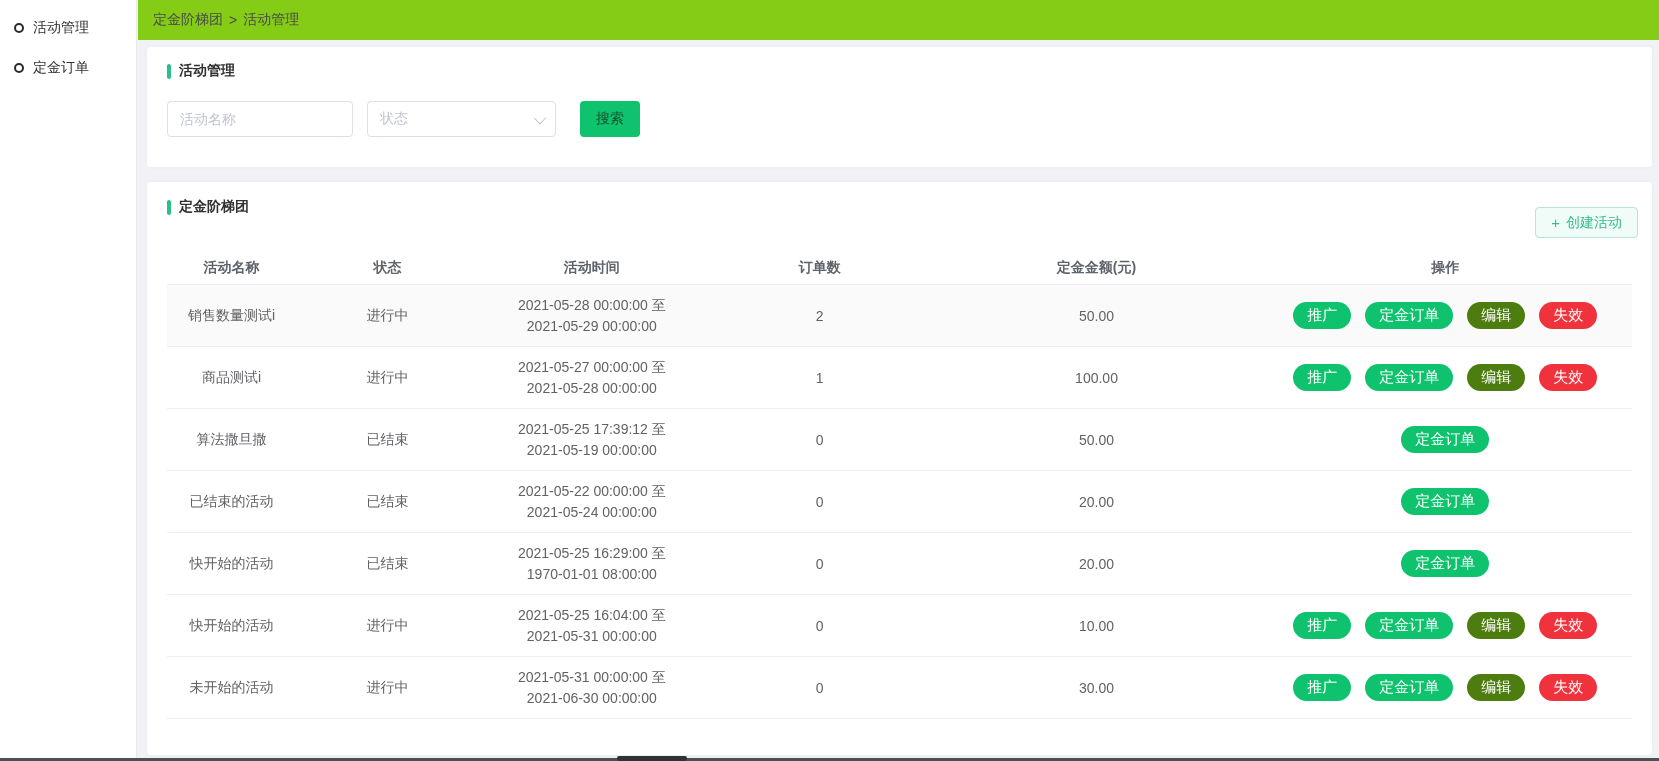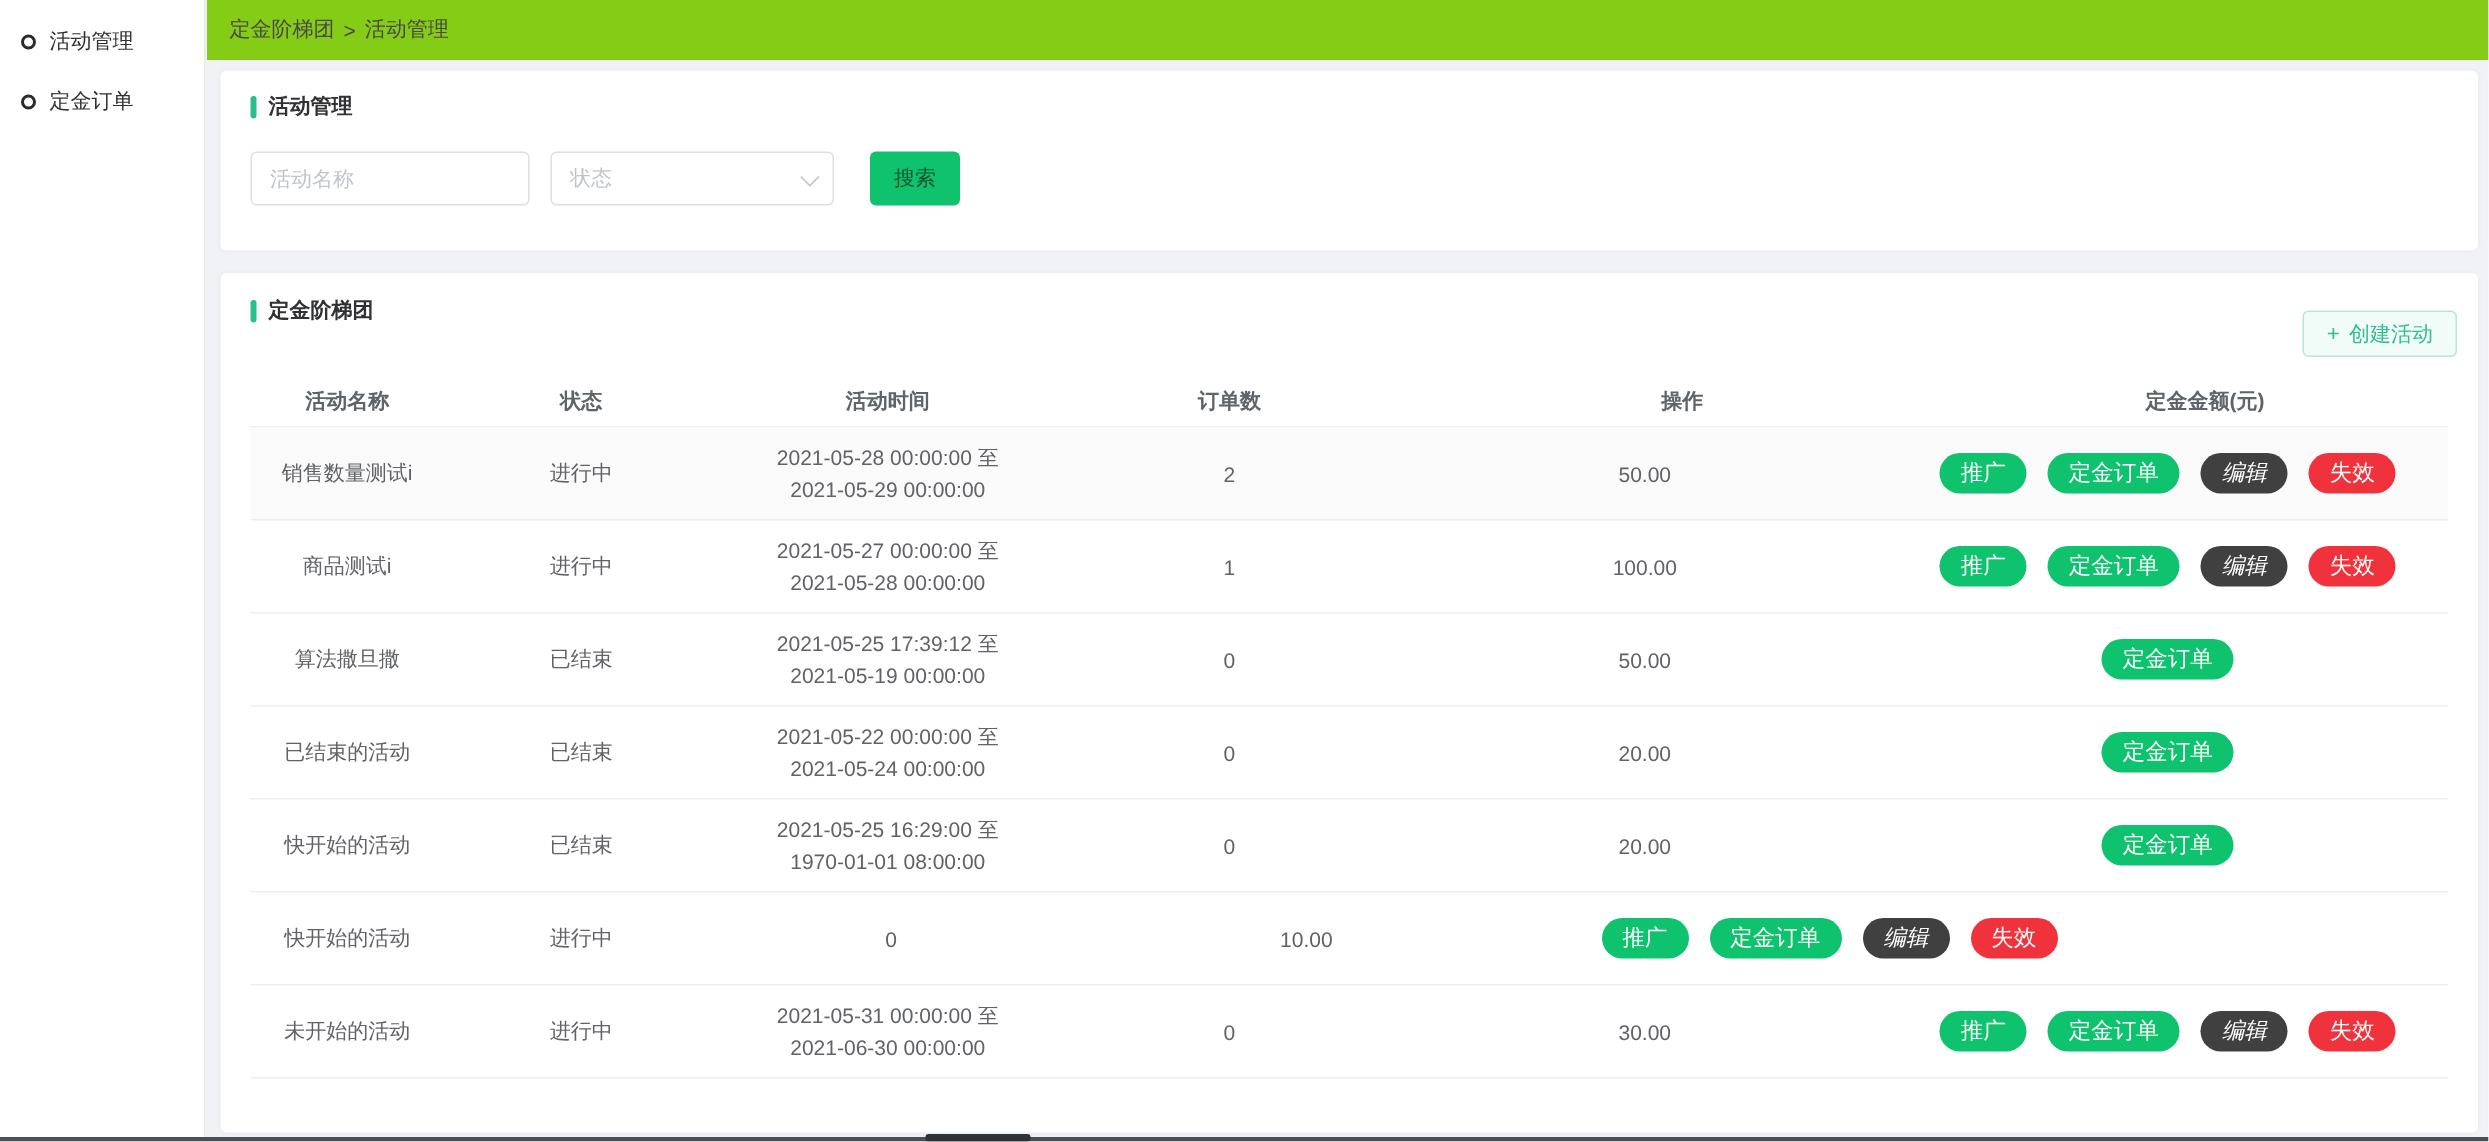--- a/index.html
+++ b/index.html
@@ -72,21 +72,21 @@
   .c4 { width:15.7%; } .c5 { width:22.1%; } .c6 { width:25.5%; }
   .time-cell { line-height:21px; }
 
   .act-wrap { display:flex; justify-content:center; align-items:center; }
   .pill {
     height:27px; border:none; border-radius:14px; padding:0 14px; margin:0 7px;
     color:#fff; font-size:15px; cursor:pointer; white-space:nowrap;
     font-family:"Liberation Sans","DejaVu Sans",sans-serif;
   }
   .pill.green { background:#0ec26e; }
-  .pill.teal  { background:#404040;font-style:italic; }
+  .pill.teal  { background:#4d7c0f; }
   .pill.red   { background:#f0323c; }
 
   
   .bottom-line { position:absolute; left:0; right:0; bottom:0; height:3px; background:#4a5057; z-index:5; }
   .h-thumb { position:absolute; left:617px; bottom:0; width:70px; height:5px; background:#2e3338; border-radius:2px; z-index:6; cursor:grab; }
 </style>
 </head>
 <body>
 
 <div class="page">
@@ -136,22 +136,22 @@
           <span>创建活动</span>
         </button>
       </div>
 
       <div class="tbl">
         <div class="trow head" id="thead-row">
             <div class="tc h c1">活动名称</div>
             <div class="tc h c2">状态</div>
             <div class="tc h c3">活动时间</div>
             <div class="tc h c4">订单数</div>
+            <div class="tc h c5">定金金额(元)</div>
             <div class="tc h c6">操作</div>
-            <div class="tc h c5">定金金额(元)</div>
           </div>
         <div id="tbody">
             <div class="trow body hovered">
               <div class="tc c1">销售数量测试i</div>
               <div class="tc c2">进行中</div>
               <div class="tc c3 time-cell">
                 <div>2021-05-28 00:00:00 至</div>
                 <div>2021-05-29 00:00:00</div>
               </div>
               <div class="tc c4">2</div>
@@ -214,20 +214,24 @@
               </div>
               <div class="tc c4">0</div>
               <div class="tc c5">20.00</div>
               <div class="tc c6 act-wrap">
                 <button class="pill green">定金订单</button>
               </div>
             </div>
             <div class="trow body">
               <div class="tc c1">快开始的活动</div>
               <div class="tc c2">进行中</div>
+              <div class="tc c3 time-cell">
+                <div>2021-05-25 16:04:00 至</div>
+                <div>2021-05-31 00:00:00</div>
+              </div>
               <div class="tc c4">0</div>
               <div class="tc c5">10.00</div>
               <div class="tc c6 act-wrap">
                 <button class="pill green">推广</button>
                 <button class="pill green">定金订单</button>
                 <button class="pill teal">编辑</button>
                 <button class="pill red">失效</button>
               </div>
             </div>
             <div class="trow body">

